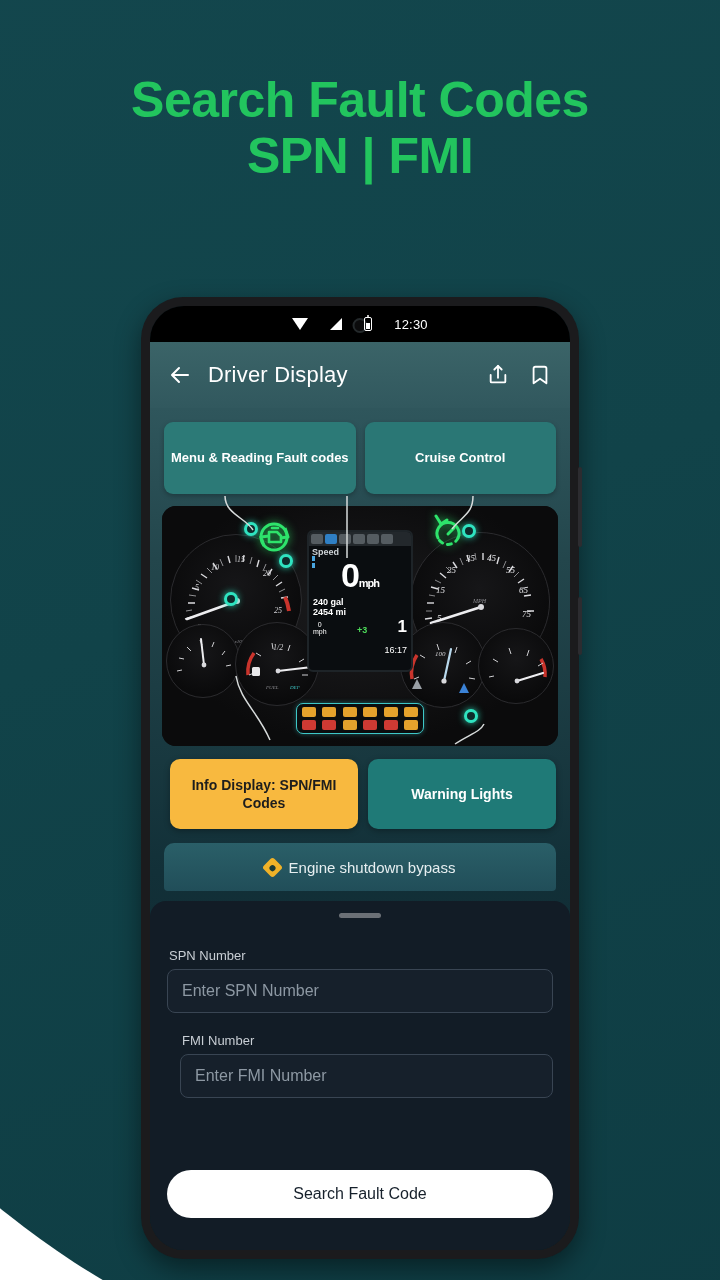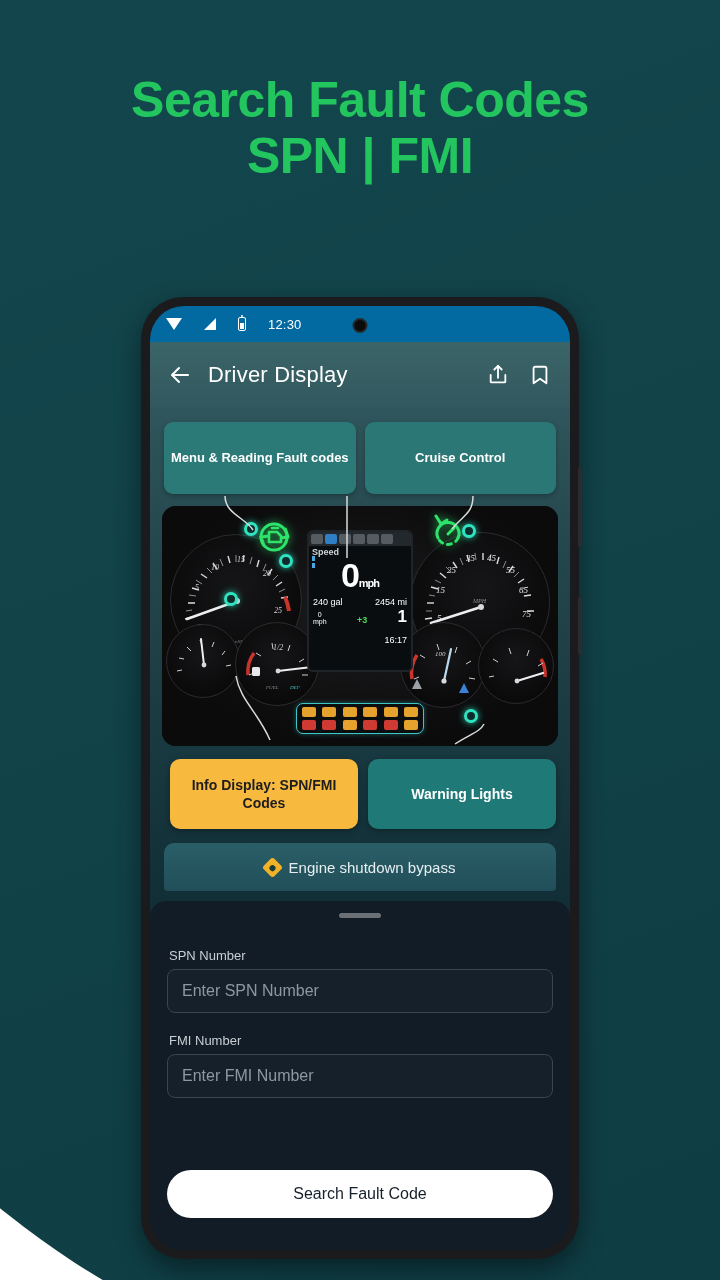--- a/index.html
+++ b/index.html
@@ -68,24 +68,24 @@
     border-radius: 34px;
     overflow: hidden;
     background: #0d2026;
     display: flex;
     flex-direction: column;
   }
 
   
   .statusbar {
     height: 36px;
-    display: flex; align-items: center; justify-content: flex-start;
+    display: flex; align-items: center; justify-content: center;
     padding: 0 16px;
     gap: 22px;
-    background: #0369a1;
+    background: #000000;
     color: #fff;
     font-size: 13px;
     position: relative;
     flex: 0 0 auto;
   }
   .camera {
     position: absolute; left: 50%; top: 12px;
     transform: translateX(-50%);
     width: 15px; height: 15px; border-radius: 50%;
     background: #0b0b0c;
@@ -181,21 +181,21 @@
     border: 2px solid #1e2428;
     border-radius: 6px;
     overflow: hidden;
   }
   .lcd-top { height: 14px; background:#23282c; display:flex; align-items:center; gap:2px; padding: 0 2px; }
   .lcd-ic { width: 12px; height: 10px; background:#555c61; border-radius:2px; }
   .lcd-ic.sel { background:#2f7fc4; }
   .lcd-speedlabel { color:#cfd4d8; font-size:9px; padding:1px 3px; font-weight:bold; }
   .lcd-big { color:#fff; font-size:34px; font-weight:bold; text-align:center; line-height:1; letter-spacing:-1px; }
   .lcd-big small { font-size:11px; font-weight:bold; }
-  .lcd-row { display:flex; justify-content:space-between; color:#fff; font-size:9px; font-weight:normal; padding: 5px 4px 0 4px; }
+  .lcd-row { display:flex; justify-content:space-between; color:#fff; font-size:9px; font-weight:bold; padding: 5px 4px 0 4px; flex-direction: column; }
   .lcd-row2 { display:flex; align-items:flex-end; justify-content:space-between; padding: 1px 4px 0 4px; }
   .lcd-mini { color:#fff; font-size:7px; text-align:center; line-height:1; }
   .lcd-green { color:#4ddc5a; font-size:9px; font-weight:bold; }
   .lcd-gear { color:#fff; font-size:17px; font-weight:bold; line-height:1; }
   .lcd-time { color:#fff; font-size:9px; text-align:right; padding: 10px 4px 0 0; }
   .lcd-bars { position:absolute; left:3px; top:24px; width:3px; }
   .lcd-bars i { display:block; width:3px; height:5px; background:#4aa6e0; margin-bottom:2px; }
 
   
   .wl {
@@ -277,21 +277,21 @@
     padding: 0 14px;
     color:#8d98a3; font-size:16px;
     cursor:text;
   }
   .field input {
     width:100%; background:transparent; border:0; outline:0;
     color:#e6eaee; font-size:16px; font-family:"Liberation Sans", sans-serif;
   }
   .field input::placeholder { color:#8d98a3; }
   .sp1 { margin-top: 30px; }
-  .sp2 { margin-top: 20px; }
+  .sp2 { margin-top: 20px; margin-left: 13px; }
   .search-btn {
     margin-top: auto;
     height: 48px; border-radius: 26px;
     background:#ffffff; color:#16202b;
     display:flex; align-items:center; justify-content:center;
     font-size:16px; cursor:pointer;
     margin-bottom: 18px;
   }
 </style>
 </head>

